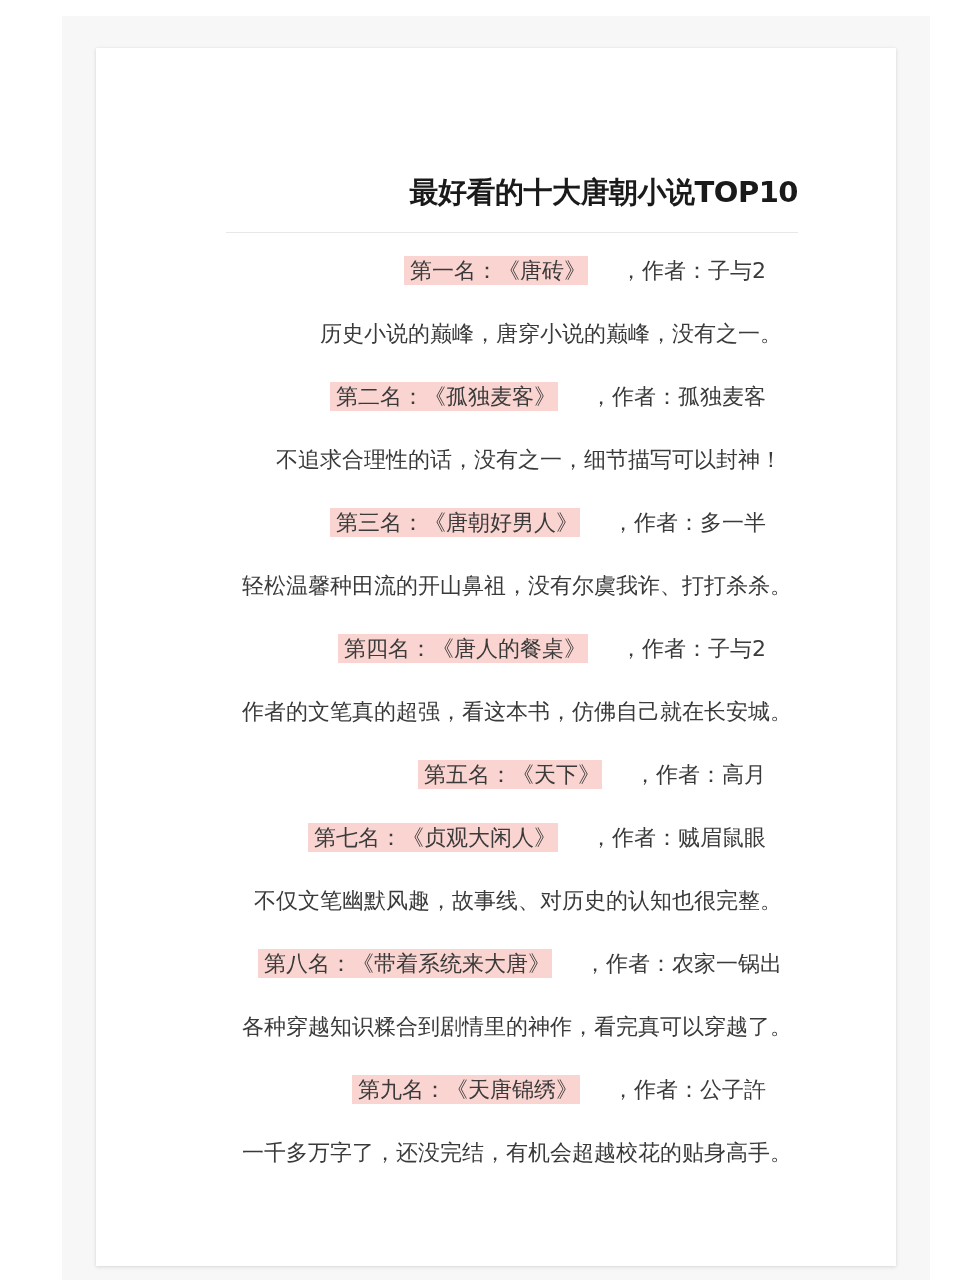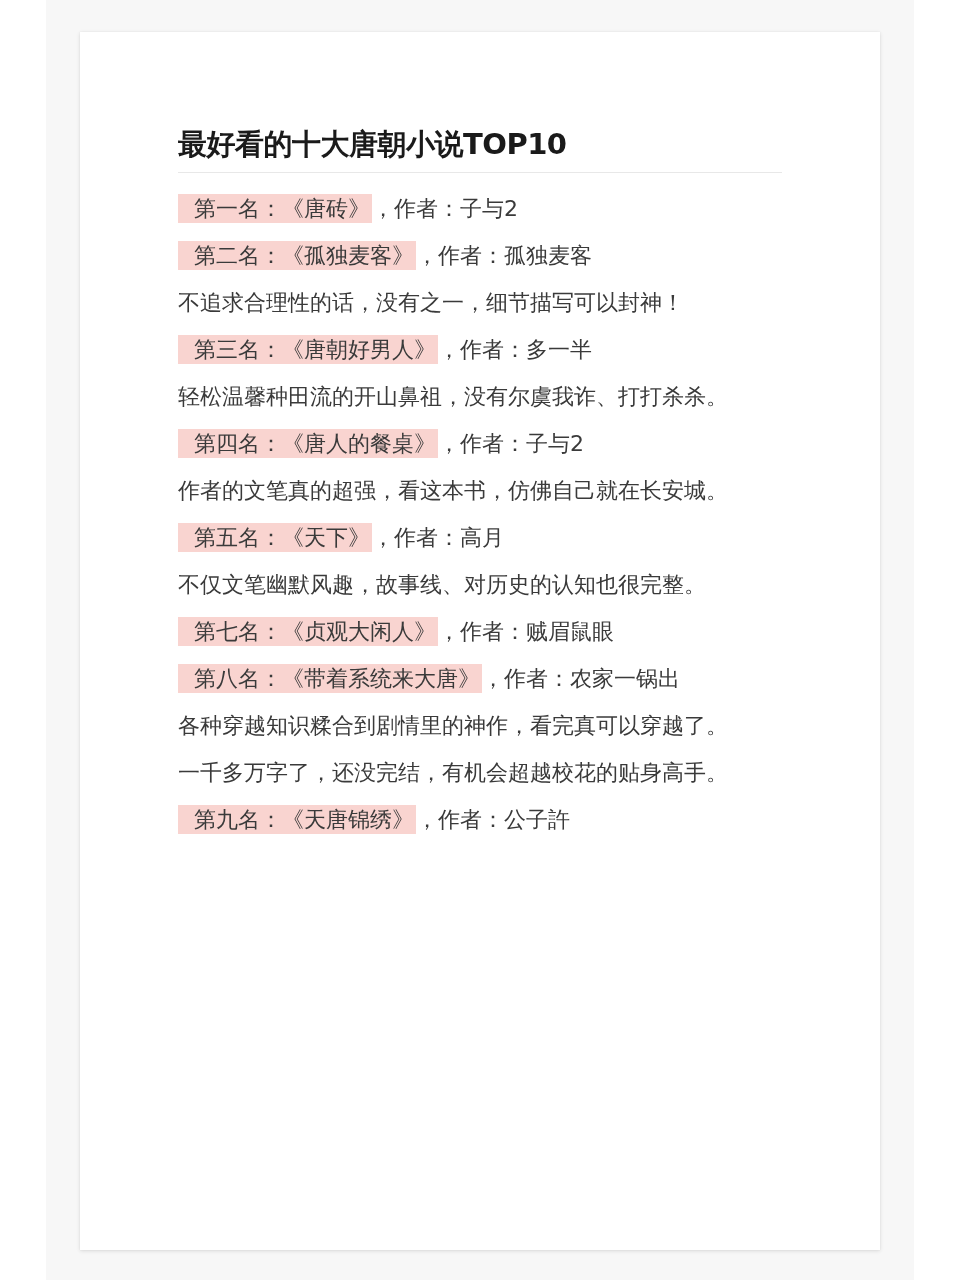--- a/index.html
+++ b/index.html
@@ -1,15 +1,15 @@
 <!DOCTYPE html>
 <html><head>
   <meta charset="utf-8">
   <style>
-    * { margin: 0; padding: 0; box-sizing: border-box; }
+    * { margin: 16px; padding: 0; box-sizing: border-box; text-align: right; }
     html, body {
       width: 960px;
       height: 1280px;
       background: #ffffff;
       overflow: hidden;
     }
     .outer-panel {
       position: absolute;
       left: 46px;
       top: 0;
@@ -51,34 +51,35 @@
       font-size: 22px;
       color: #3a3a3a;
       line-height: 34px;
       height: 47px;
       padding-top: 5px;
       white-space: nowrap;
     }
     .highlight {
       background: #f9d4d0;
       color: #3a3a3a;
-      padding: 2px 2px 2px 16px;
+      padding: 2px 2px 2px 6px;
     }
   </style>
 </head>
 <body>
 
 <div class="outer-panel"></div>
 <div class="card">
   <div class="content">
     <div class="title">最好看的十大唐朝小说TOP10</div>
     <div class="title-divider"></div>
 
     <div>
       <div class="line"><span class="highlight">第一名：《唐砖》</span><span>，作者：子与2</span></div>
+      <div class="line">历史小说的巅峰，唐穿小说的巅峰，没有之一。</div>
     </div>
 
     <div>
       <div class="line"><span class="highlight">第二名：《孤独麦客》</span><span>，作者：孤独麦客</span></div>
       <div class="line">不追求合理性的话，没有之一，细节描写可以封神！</div>
     </div>
 
     <div>
       <div class="line"><span class="highlight">第三名：《唐朝好男人》</span><span>，作者：多一半</span></div>
       <div class="line">轻松温馨种田流的开山鼻祖，没有尔虞我诈、打打杀杀。</div>
@@ -88,28 +89,28 @@
       <div class="line"><span class="highlight">第四名：《唐人的餐桌》</span><span>，作者：子与2</span></div>
       <div class="line">作者的文笔真的超强，看这本书，仿佛自己就在长安城。</div>
     </div>
 
     <div>
       <div class="line"><span class="highlight">第五名：《天下》</span><span>，作者：高月</span></div>
     </div>
 
 
     <div>
+      <div class="line"><span class="highlight">第七名：《贞观大闲人》</span><span>，作者：贼眉鼠眼</span></div>
       <div class="line">不仅文笔幽默风趣，故事线、对历史的认知也很完整。</div>
-      <div class="line"><span class="highlight">第七名：《贞观大闲人》</span><span>，作者：贼眉鼠眼</span></div>
     </div>
 
     <div>
       <div class="line"><span class="highlight">第八名：《带着系统来大唐》</span><span>，作者：农家一锅出</span></div>
       <div class="line">各种穿越知识糅合到剧情里的神作，看完真可以穿越了。</div>
     </div>
 
     <div>
+      <div class="line"><span class="highlight">第九名：《天唐锦绣》</span><span>，作者：公子許</span></div>
       <div class="line">一千多万字了，还没完结，有机会超越校花的贴身高手。</div>
-      <div class="line"><span class="highlight">第九名：《天唐锦绣》</span><span>，作者：公子許</span></div>
     </div>
 
   </div>
 </div>
 
 </body></html>

